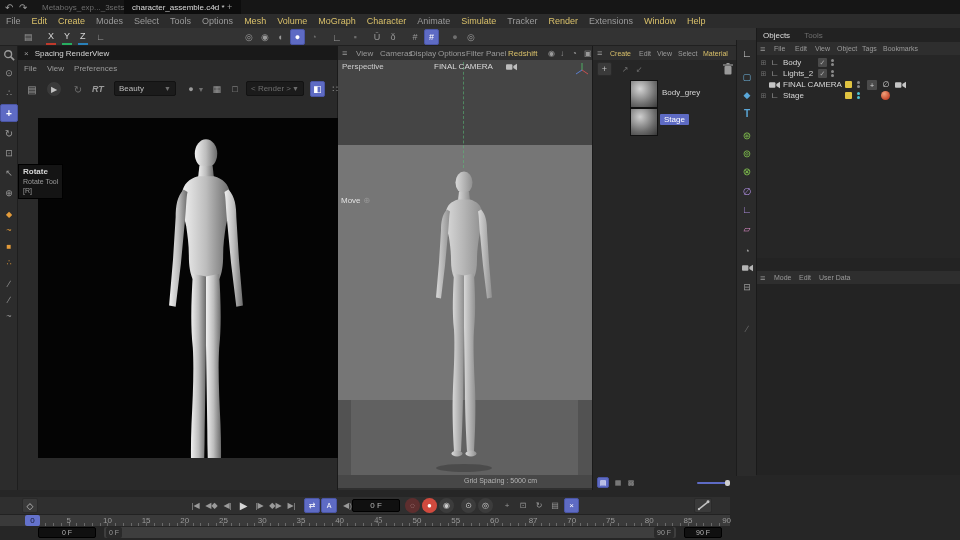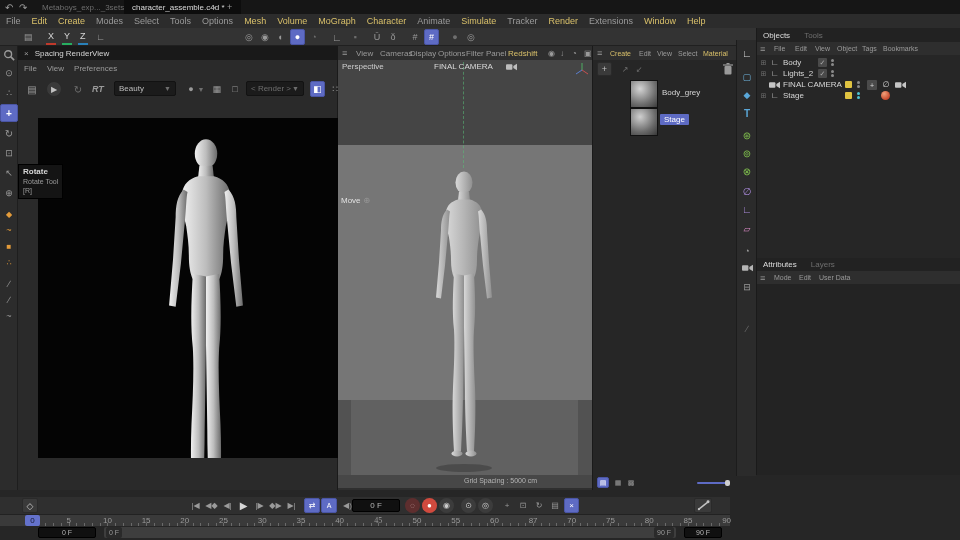--- a/index.html
+++ b/index.html
@@ -349,24 +349,20 @@
         <span class="abs dots cyan" style="left:100px;top:1px;">
             <i></i>
             <i></i>
           </span>
         <span class="abs" style="left:124px;top:1px;width:9px;height:9px;border-radius:50%;background:radial-gradient(circle at 35% 30%, #f0a07a, #c84a2e 70%);"></span>
       </div>
     </div>
   </div>
 
   <div class="abs" style="left:756px;top:258px;width:204px;height:217px;background:#232323;border-left:1px solid #1a1a1a;box-sizing:border-box;">
-    <div class="abs row" style="left:0;top:0;width:204px;height:13px;background:#222;gap:14px;padding-left:6px;box-sizing:border-box;">
-      <span class="fs8 dim active-tab">Attributes</span>
-      <span class="fs8 dim">Layers</span>
-    </div>
     <div class="abs" style="left:0;top:13px;width:204px;height:13px;background:#2e2e2e;">
       <span class="abs ic fs9 mid" style="left:3px;top:0;height:13px;">≡</span>
       <span class="abs fs7 mid menu-item" style="left:17px;top:3px;">Mode</span>
       <span class="abs fs7 mid menu-item" style="left:42px;top:3px;">Edit</span>
       <span class="abs fs7 mid menu-item" style="left:62px;top:3px;">User Data</span>
     </div>
   </div>
 
   <div class="abs" style="left:0;top:490px;width:960px;height:50px;background:#262626;">
     <div class="abs" style="left:0;top:7px;width:730px;height:17px;background:#2f2f2f;">

